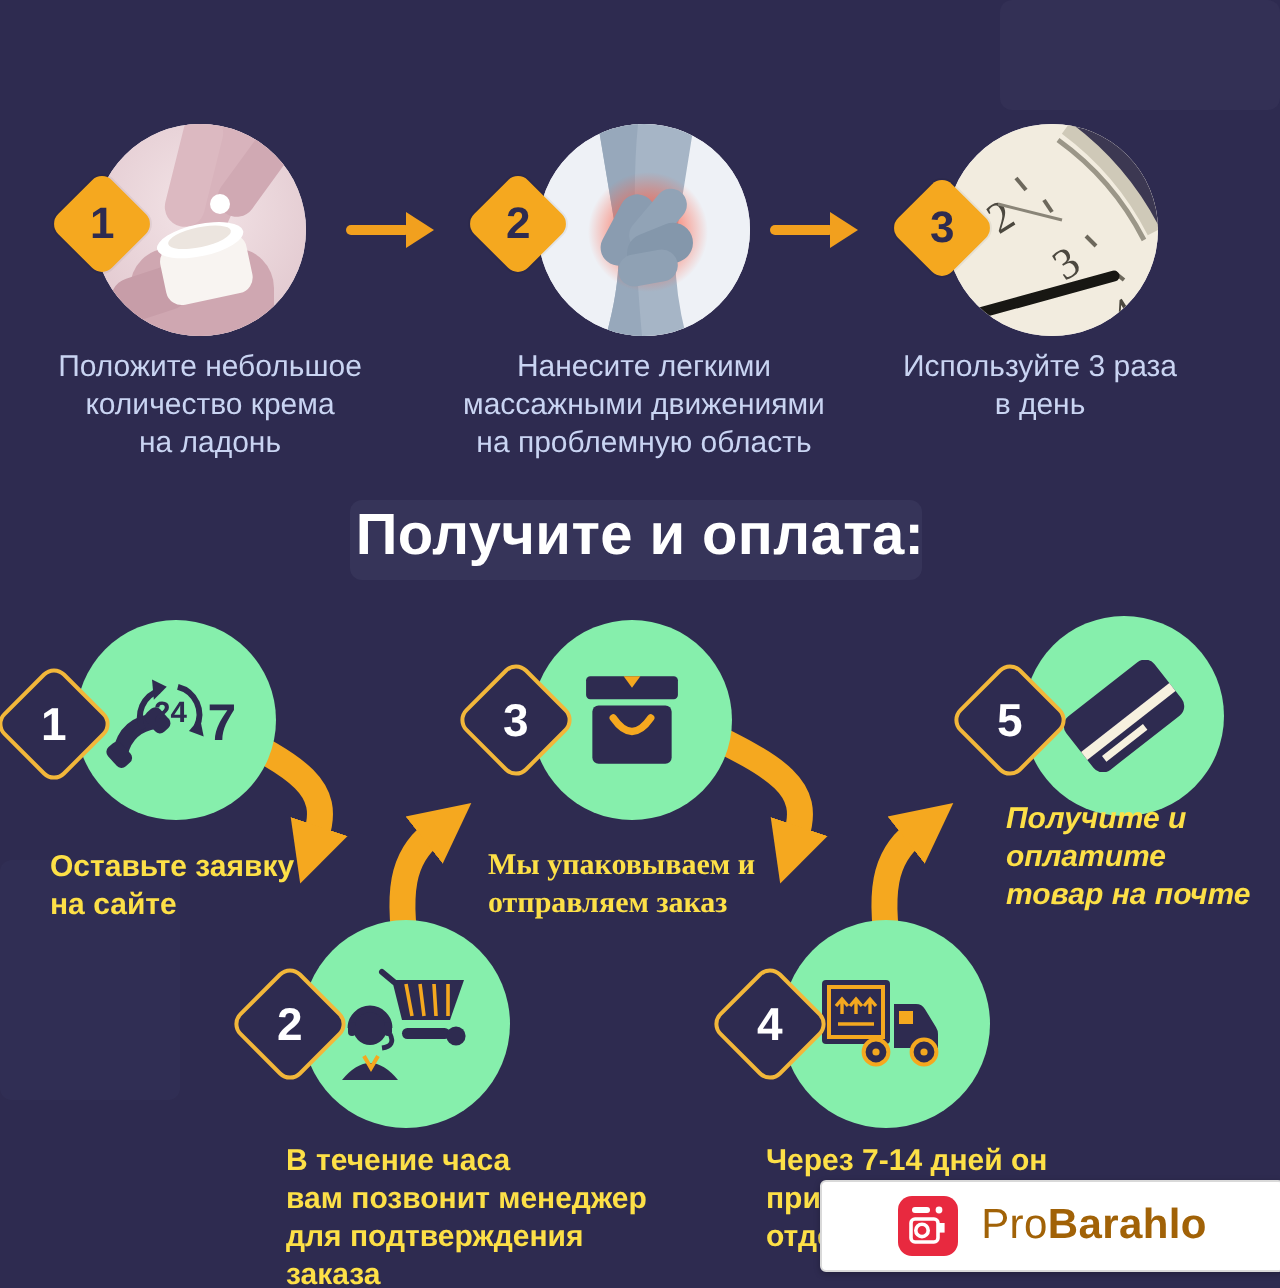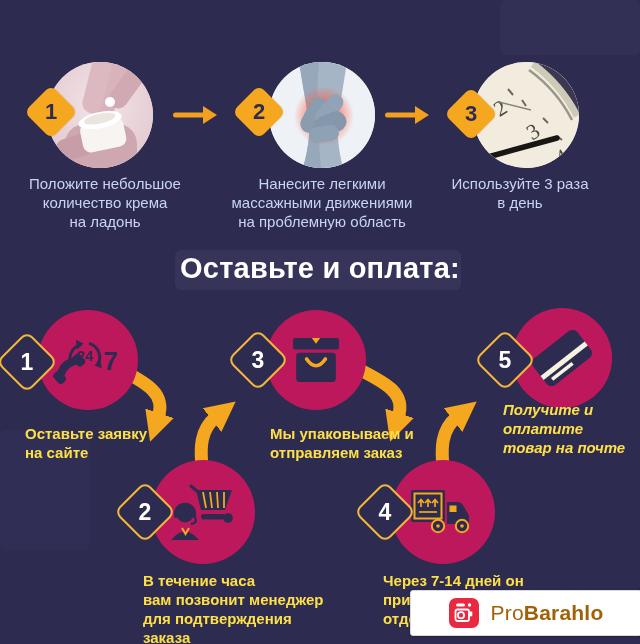--- a/index.html
+++ b/index.html
@@ -61,28 +61,28 @@
 
   
   .cap{position:absolute;white-space:pre-line;font-size:15px;line-height:19px;}
   .cap-top{color:#c9d4f2;text-align:center;}
   .ct1{left:10px;top:174px;width:190px;}
   .ct2{left:217px;top:174px;width:210px;}
   .ct3{left:425px;top:174px;width:190px;}
   .cap-bot{color:#fde047;font-weight:bold;text-align:left;}
   .cb1{left:25px;top:424px;}
   .cb2{left:143px;top:571px;}
-  .cb3{left:270px;top:424px;}
+  .cb3{left:244px;top:424px;font-family:Liberation Serif, serif;}
   .cb4{left:383px;top:571px;}
   .cb5{left:503px;top:400px;font-style:italic;}
 
   
   .flow-arrows{position:absolute;left:0;top:300px;}
   .flow-circle{
-    position:absolute;border-radius:50%;background:#be185d;
+    position:absolute;border-radius:50%;background:#86efac;
     display:flex;align-items:center;justify-content:center;
   }
   .fc1{left:38px;top:310px;width:100px;height:100px;}
   .fc2{left:151px;top:460px;width:104px;height:104px;}
   .fc3{left:266px;top:310px;width:100px;height:100px;}
   .fc4{left:391px;top:460px;width:104px;height:104px;}
   .fc5{left:512px;top:308px;width:100px;height:100px;}
 
   
   .watermark{
@@ -190,21 +190,21 @@
 
   <div class="cap cap-top ct2">Нанесите легкими
 массажными движениями
 на проблемную область</div>
   <div class="cap cap-top ct1">Положите небольшое
 количество крема
 на ладонь</div>
   <div class="cap cap-top ct3">Используйте 3 раза
 в день</div>
 
-  <div class="title title-2">Оставьте и оплата:</div>
+  <div class="title title-2">Получите и оплата:</div>
 
   <svg class="flow-arrows" width="640" height="344" viewBox="0 0 640 344">
     <defs>
       <marker id="ah" markerUnits="userSpaceOnUse" markerWidth="34" markerHeight="34" refX="5" refY="17" orient="auto">
         <polygon points="0,2 30,17 0,32" fill="#f5a81f"></polygon>
       </marker>
     </defs>
     <g stroke="#f5a81f" stroke-width="13" fill="none" stroke-linecap="round">
       <path d="M110,64 C150,84 166,94 158,118" marker-end="url(#ah)"></path>
       <path d="M205,185 C197,145 202,128 216,117" marker-end="url(#ah)"></path>

